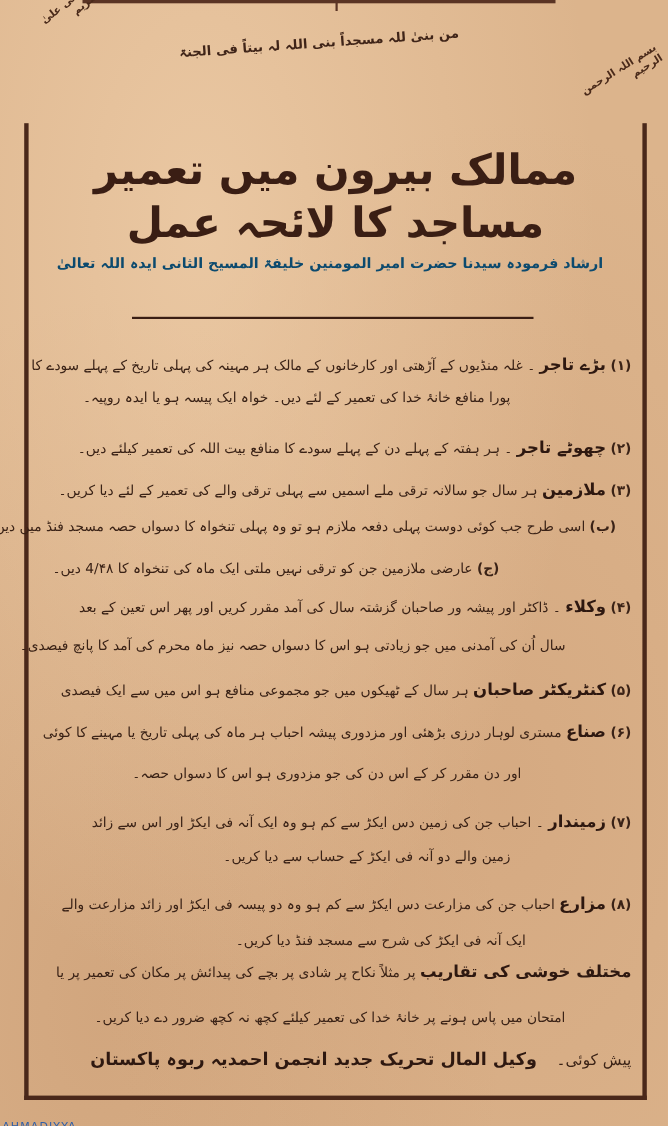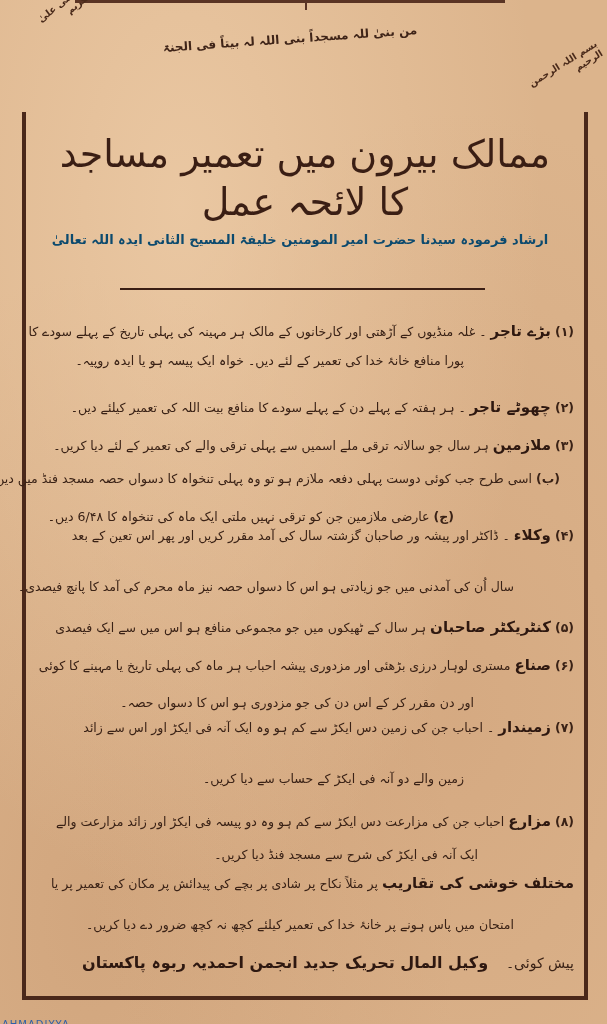--- a/index.html
+++ b/index.html
@@ -20,21 +20,21 @@
     .corner-right { right: 14px; top: 38px; width: 90px; transform: rotate(-32deg); transform-origin: right top; }
     .corner-left { left: 12px; top: 34px; width: 120px; transform: rotate(-38deg); transform-origin: left top; }
 
     .verse { position: absolute; top: 30px; left: 130px; width: 320px; text-align: center; direction: rtl;
       font-size: 12px; line-height: 18px; font-weight: bold; color: #3f2418; transform: rotate(-4deg); }
 
     .frame { position: absolute; left: 22px; top: 112px; width: 558px; height: 884px;
       border-left: 4px solid #4a281a; border-right: 4px solid #4a281a; border-bottom: 4px solid #4a281a; }
 
     .title { position: absolute; top: 130px; left: 50px; width: 510px; text-align: center; direction: rtl;
-      font-size: 38px; line-height: 48px; font-weight: normal; color: #3a1e14; letter-spacing: 1px; }
+      font-size: 38px; line-height: 48px; font-weight: bold; color: #3a1e14; letter-spacing: 1px; }
     .subtitle { position: absolute; top: 232px; left: 40px; width: 520px; text-align: center; direction: rtl;
       font-size: 13px; font-weight: bold; color: #0c4a6e; }
     .divider { position: absolute; top: 288px; left: 120px; width: 365px; height: 2px; background: #3a1e14; }
 
     .body { position: absolute; top: 322px; left: 34px; width: 540px; direction: rtl; }
     .line { position: absolute; right: 0; direction: rtl; white-space: nowrap; font-size: 12.5px; line-height: 18px; color: #3a2216; }
     .line .head { font-weight: bold; font-size: 15px; color: #2e1810; }
     .line .num { font-weight: bold; }
 
     .footer-head { font-weight: bold; font-size: 16px; }
@@ -82,44 +82,44 @@
     <span>ہر سال جو سالانہ ترقی ملے اسمیں سے پہلی ترقی والے کی تعمیر کے لئے دیا کریں۔</span>
   </div>
 
   <div class="line" style="top:148px; right:14px;">
     <span class="num">(ب)</span>
     <span>اسی طرح جب کوئی دوست پہلی دفعہ ملازم ہو تو وہ پہلی تنخواہ کا دسواں حصہ مسجد فنڈ میں دیں۔</span>
   </div>
 
   <div class="line" style="top:186px; right:120px;">
     <span class="num">(ج)</span>
-    <span>عارضی ملازمین جن کو ترقی نہیں ملتی ایک ماہ کی تنخواہ کا 6/۴۸ دیں۔</span>
+    <span>عارضی ملازمین جن کو ترقی نہیں ملتی ایک ماہ کی تنخواہ کا 4/۴۸ دیں۔</span>
   </div>
 
-  <div class="line" style="top:204px;margin-left:46px;">
+  <div class="line" style="top:220px;margin-left:46px;">
     <span class="num">(۴)</span>
     <span class="head">وکلاء</span>
     <span>۔ ڈاکٹر اور پیشہ ور صاحبان گزشتہ سال کی آمد مقرر کریں اور پھر اس تعین کے بعد</span>
   </div>
   <div class="line" style="top:256px; right:60px;">سال اُن کی آمدنی میں جو زیادتی ہو اس کا دسواں حصہ نیز ماہ محرم کی آمد کا پانچ فیصدی۔</div>
 
   <div class="line" style="top:296px;">
     <span class="num">(۵)</span>
     <span class="head">کنٹریکٹر صاحبان</span>
     <span>ہر سال کے ٹھیکوں میں جو مجموعی منافع ہو اس میں سے ایک فیصدی</span>
   </div>
 
   <div class="line" style="top:334px;">
     <span class="num">(۶)</span>
     <span class="head">صناع</span>
     <span>مستری لوہار درزی بڑھئی اور مزدوری پیشہ احباب ہر ماہ کی پہلی تاریخ یا مہینے کا کوئی</span>
   </div>
   <div class="line" style="top:372px; right:100px;">اور دن مقرر کر کے اس دن کی جو مزدوری ہو اس کا دسواں حصہ۔</div>
 
-  <div class="line" style="top:396px;">
+  <div class="line" style="top:416px;">
     <span class="num">(۷)</span>
     <span class="head">زمیندار</span>
     <span>۔ احباب جن کی زمین دس ایکڑ سے کم ہو وہ ایک آنہ فی ایکڑ اور اس سے زائد</span>
   </div>
   <div class="line" style="top:448px; right:110px;">زمین والے دو آنہ فی ایکڑ کے حساب سے دیا کریں۔</div>
 
   <div class="line" style="top:490px;">
     <span class="num">(۸)</span>
     <span class="head">مزارع</span>
     <span>احباب جن کی مزارعت دس ایکڑ سے کم ہو وہ دو پیسہ فی ایکڑ اور زائد مزارعت والے</span>

